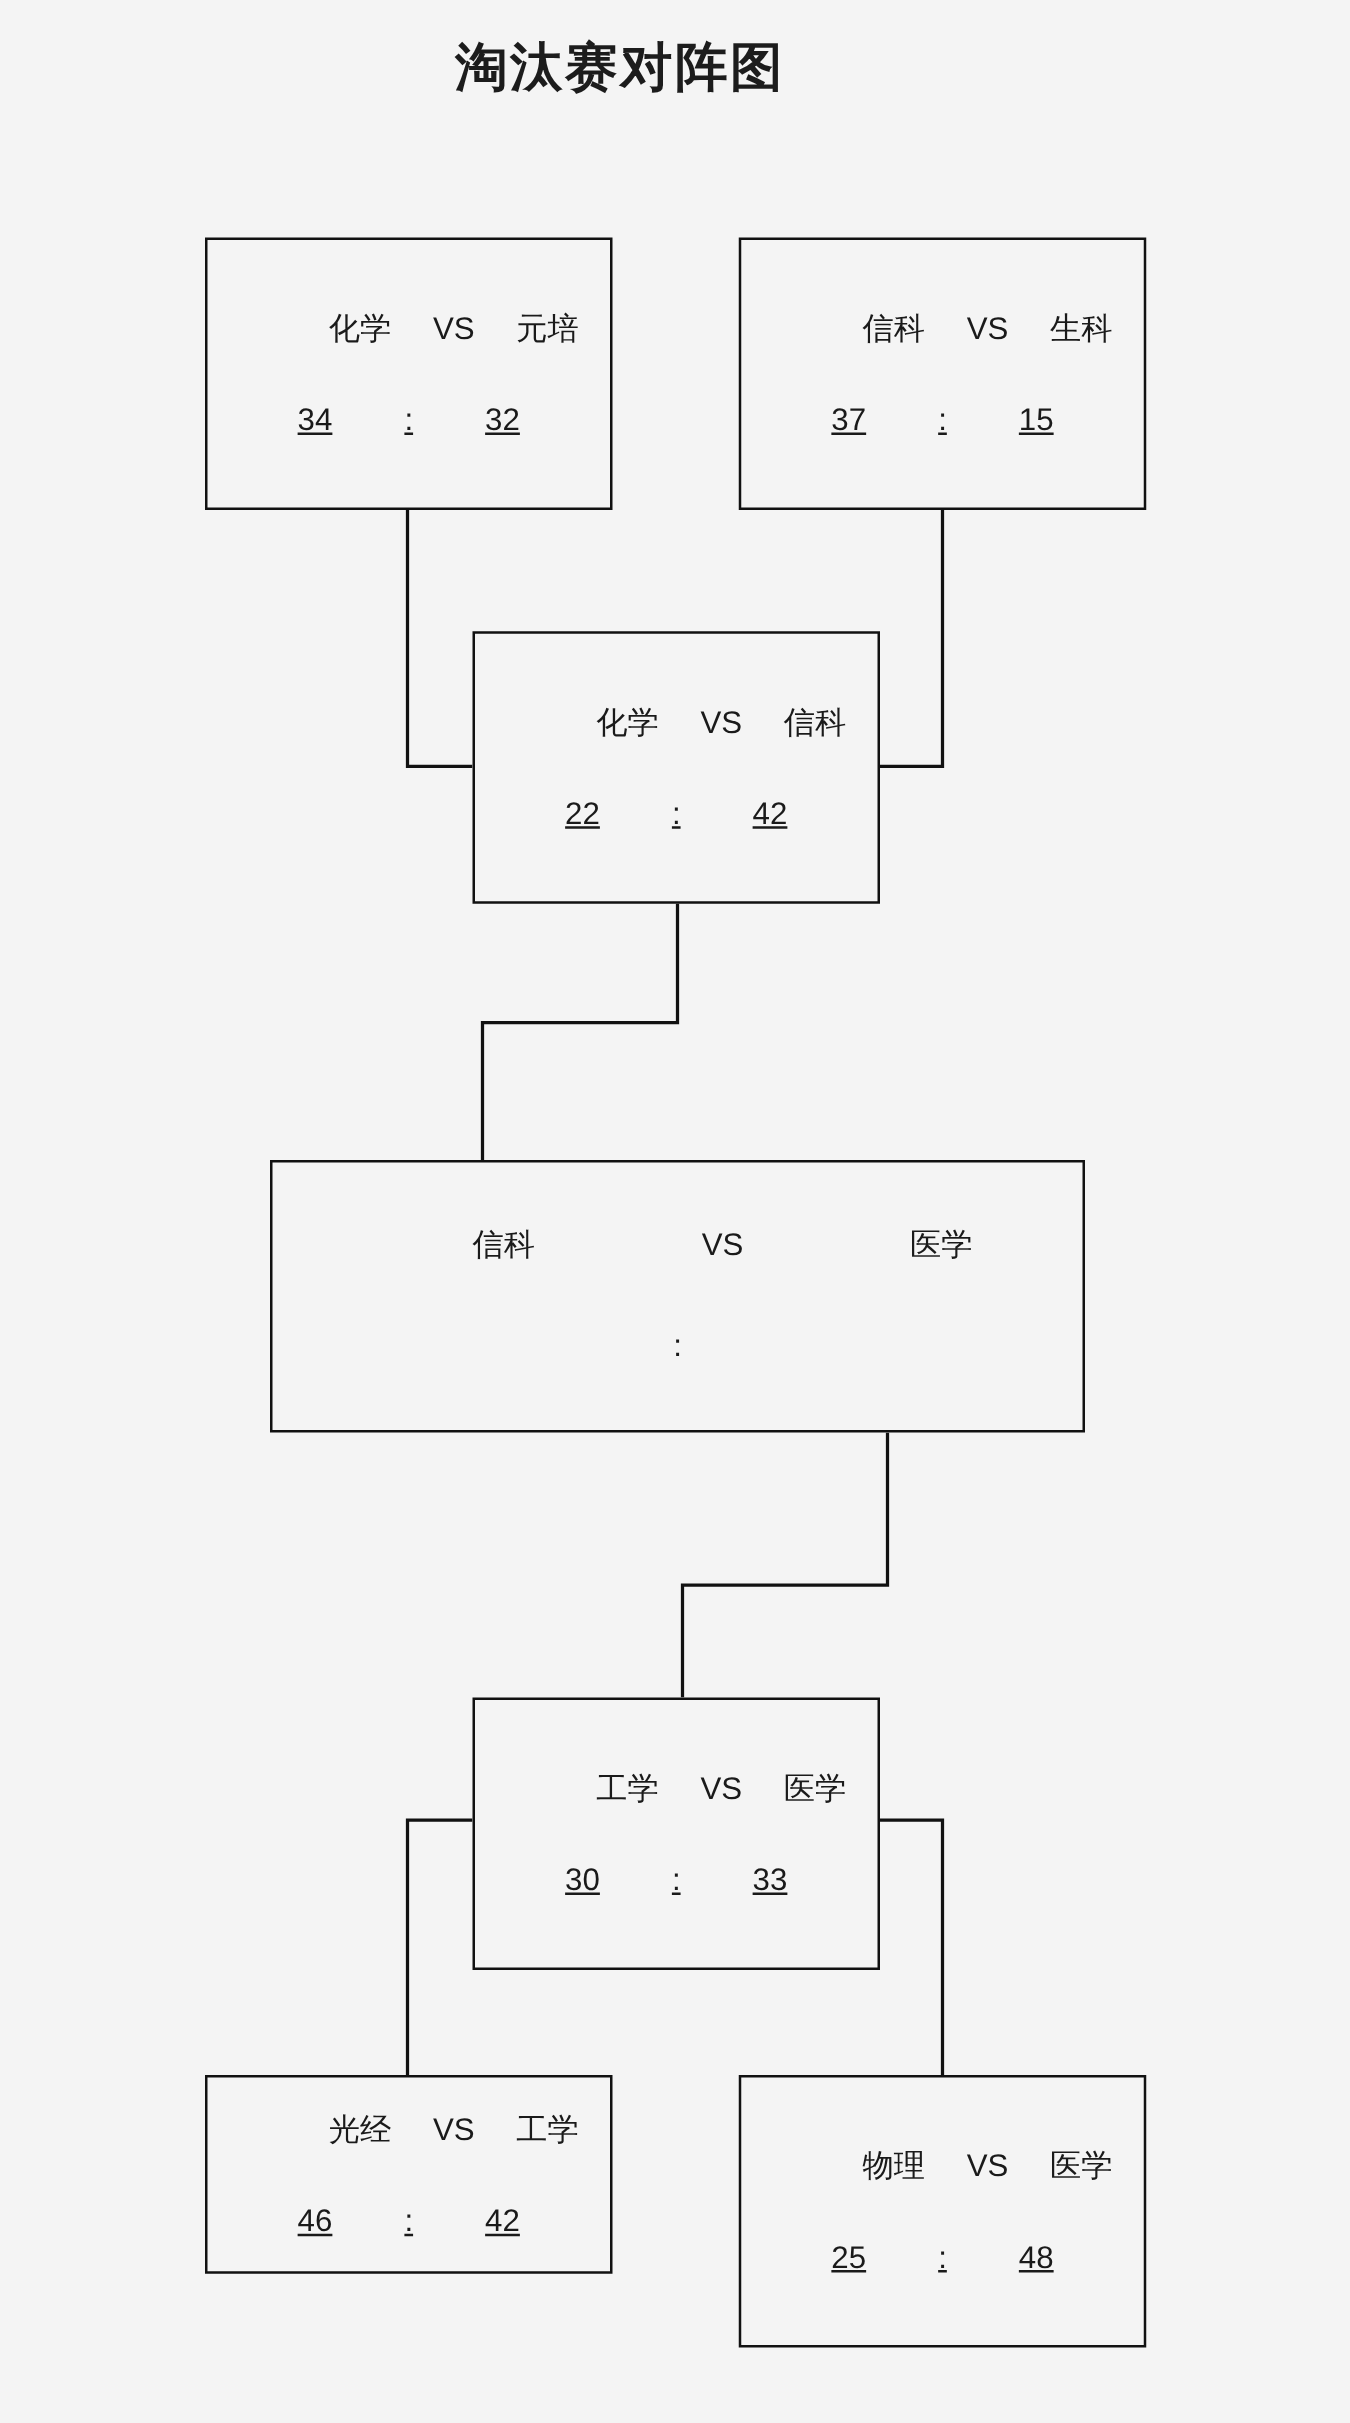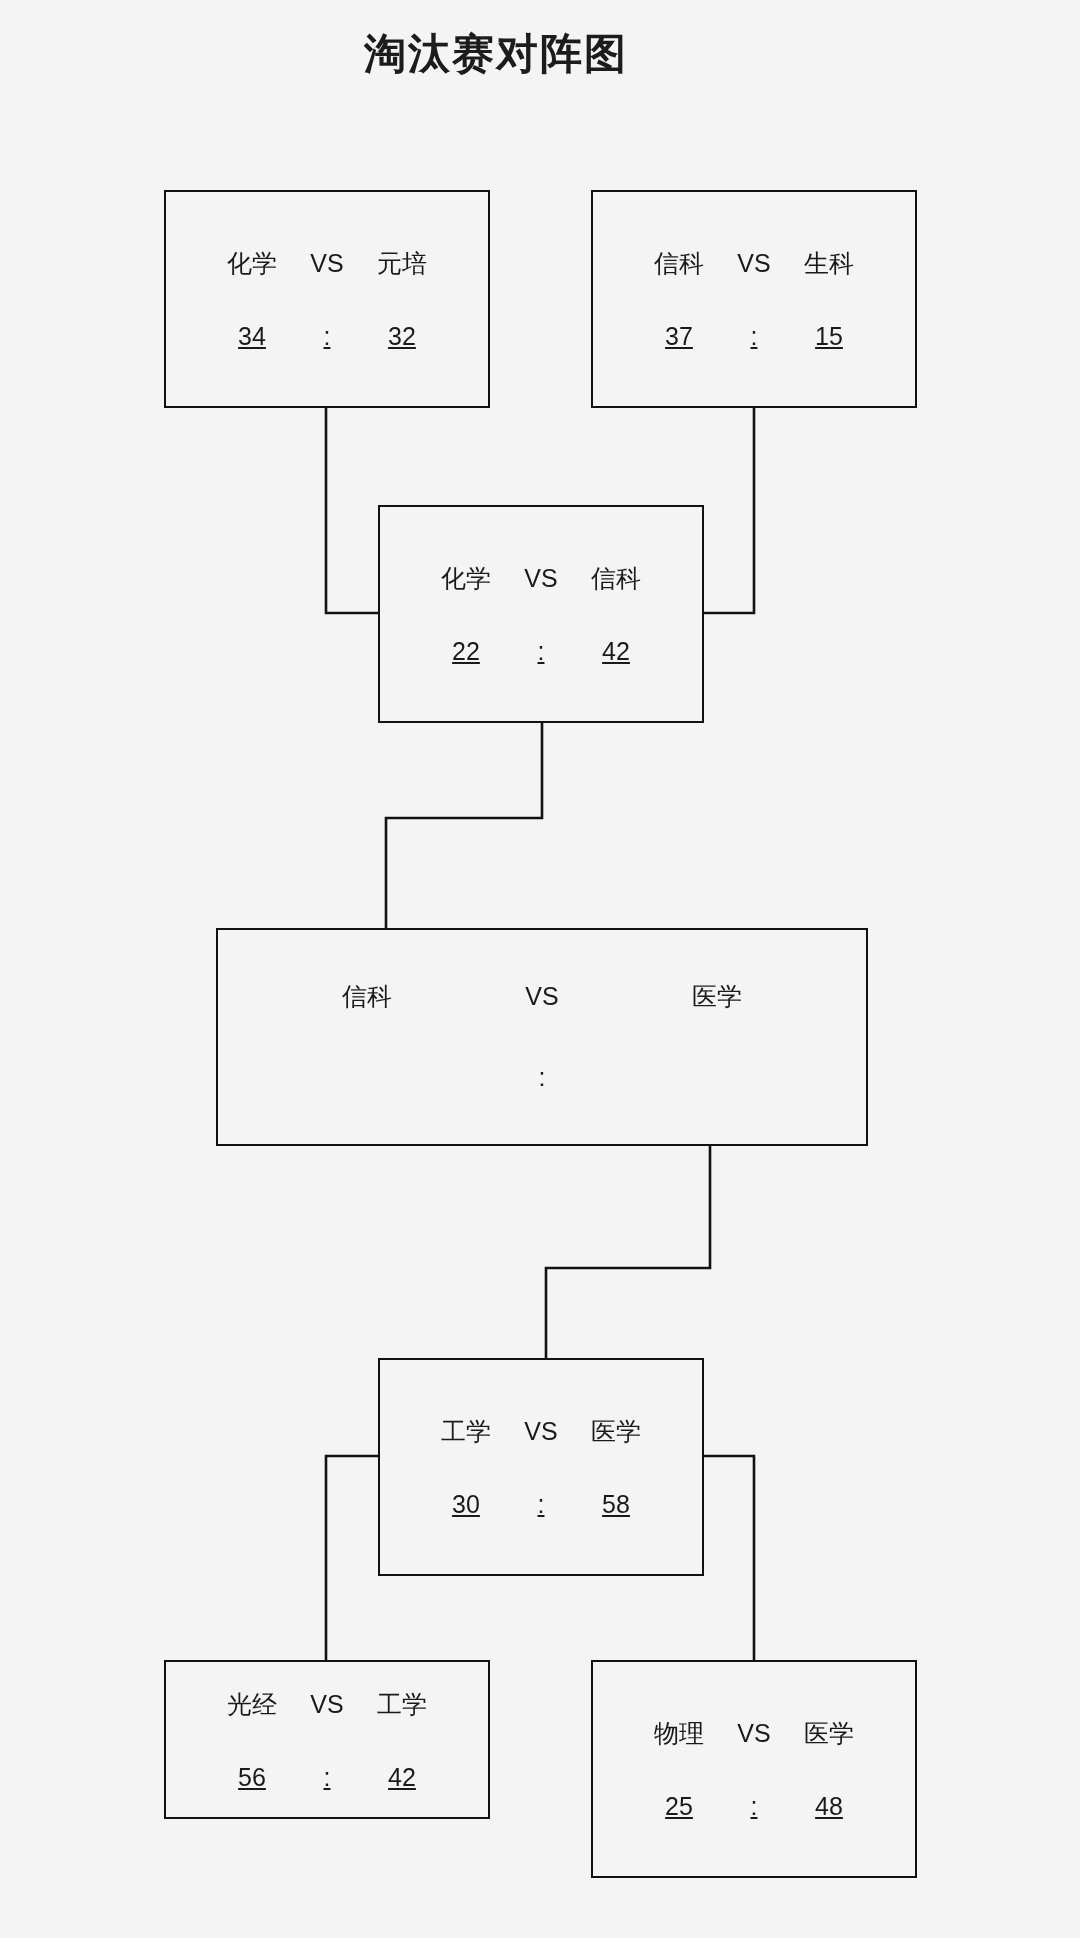--- a/index.html
+++ b/index.html
@@ -52,20 +52,21 @@
   }
   .match-teams {
     display: flex;
     flex-direction: row;
     align-items: center;
     justify-content: center;
     width: 100%;
     font-size: 25px;
     line-height: 1;
     white-space: nowrap;
+    padding-left: 36px;
   }
   .match-scores {
     display: flex;
     flex-direction: row;
     align-items: center;
     justify-content: center;
     width: 100%;
     font-size: 25px;
     line-height: 1;
     white-space: nowrap;
@@ -178,32 +179,32 @@
 
   <div class="match-box box-compact" style="left:378px; top:1358px; width:326px; height:218px;">
     <div class="match-teams">
       <span class="team-name">工学</span>
       <span class="vs-label">VS</span>
       <span class="team-name">医学</span>
     </div>
     <div class="match-scores">
       <span class="score-value">30</span>
       <span class="score-colon">:</span>
-      <span class="score-value">58</span>
+      <span class="score-value">33</span>
     </div>
   </div>
 
   <div class="match-box box-compact" style="left:164px; top:1660px; width:326px; height:159px;">
     <div class="match-teams">
       <span class="team-name">光经</span>
       <span class="vs-label">VS</span>
       <span class="team-name">工学</span>
     </div>
     <div class="match-scores">
-      <span class="score-value">56</span>
+      <span class="score-value">46</span>
       <span class="score-colon">:</span>
       <span class="score-value">42</span>
     </div>
   </div>
 
   <div class="match-box box-compact" style="left:591px; top:1660px; width:326px; height:218px;">
     <div class="match-teams">
       <span class="team-name">物理</span>
       <span class="vs-label">VS</span>
       <span class="team-name">医学</span>

